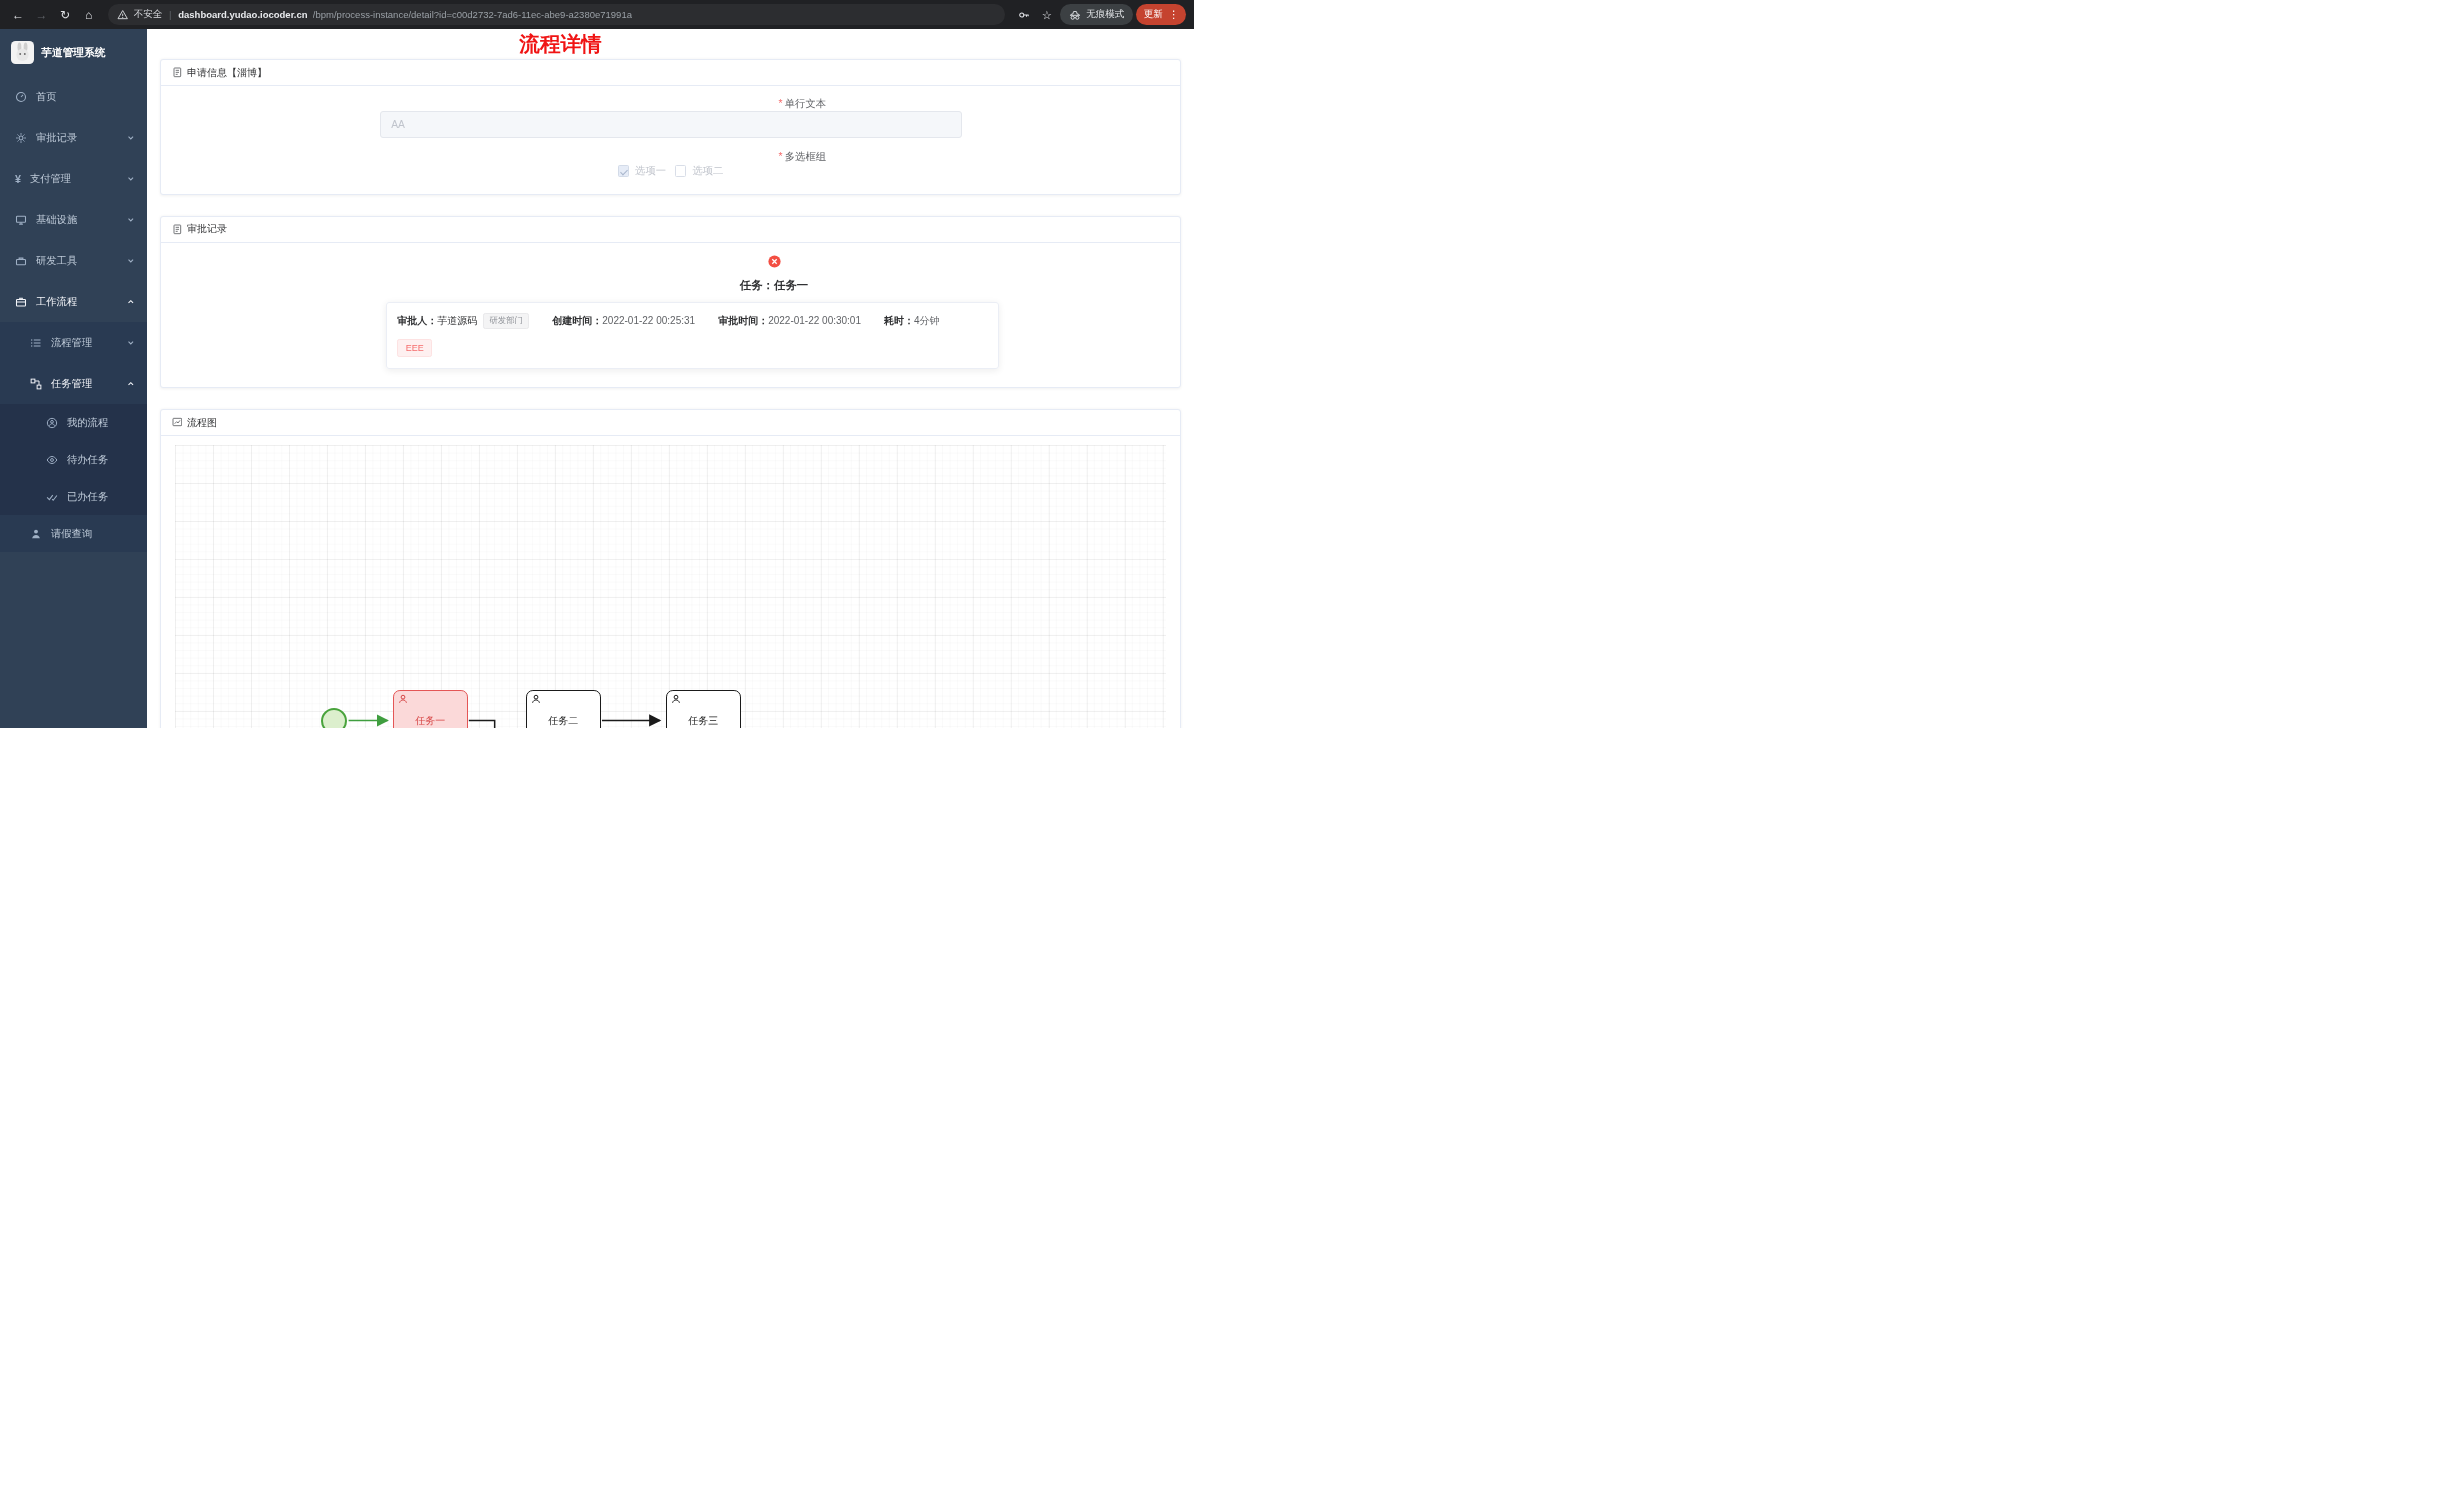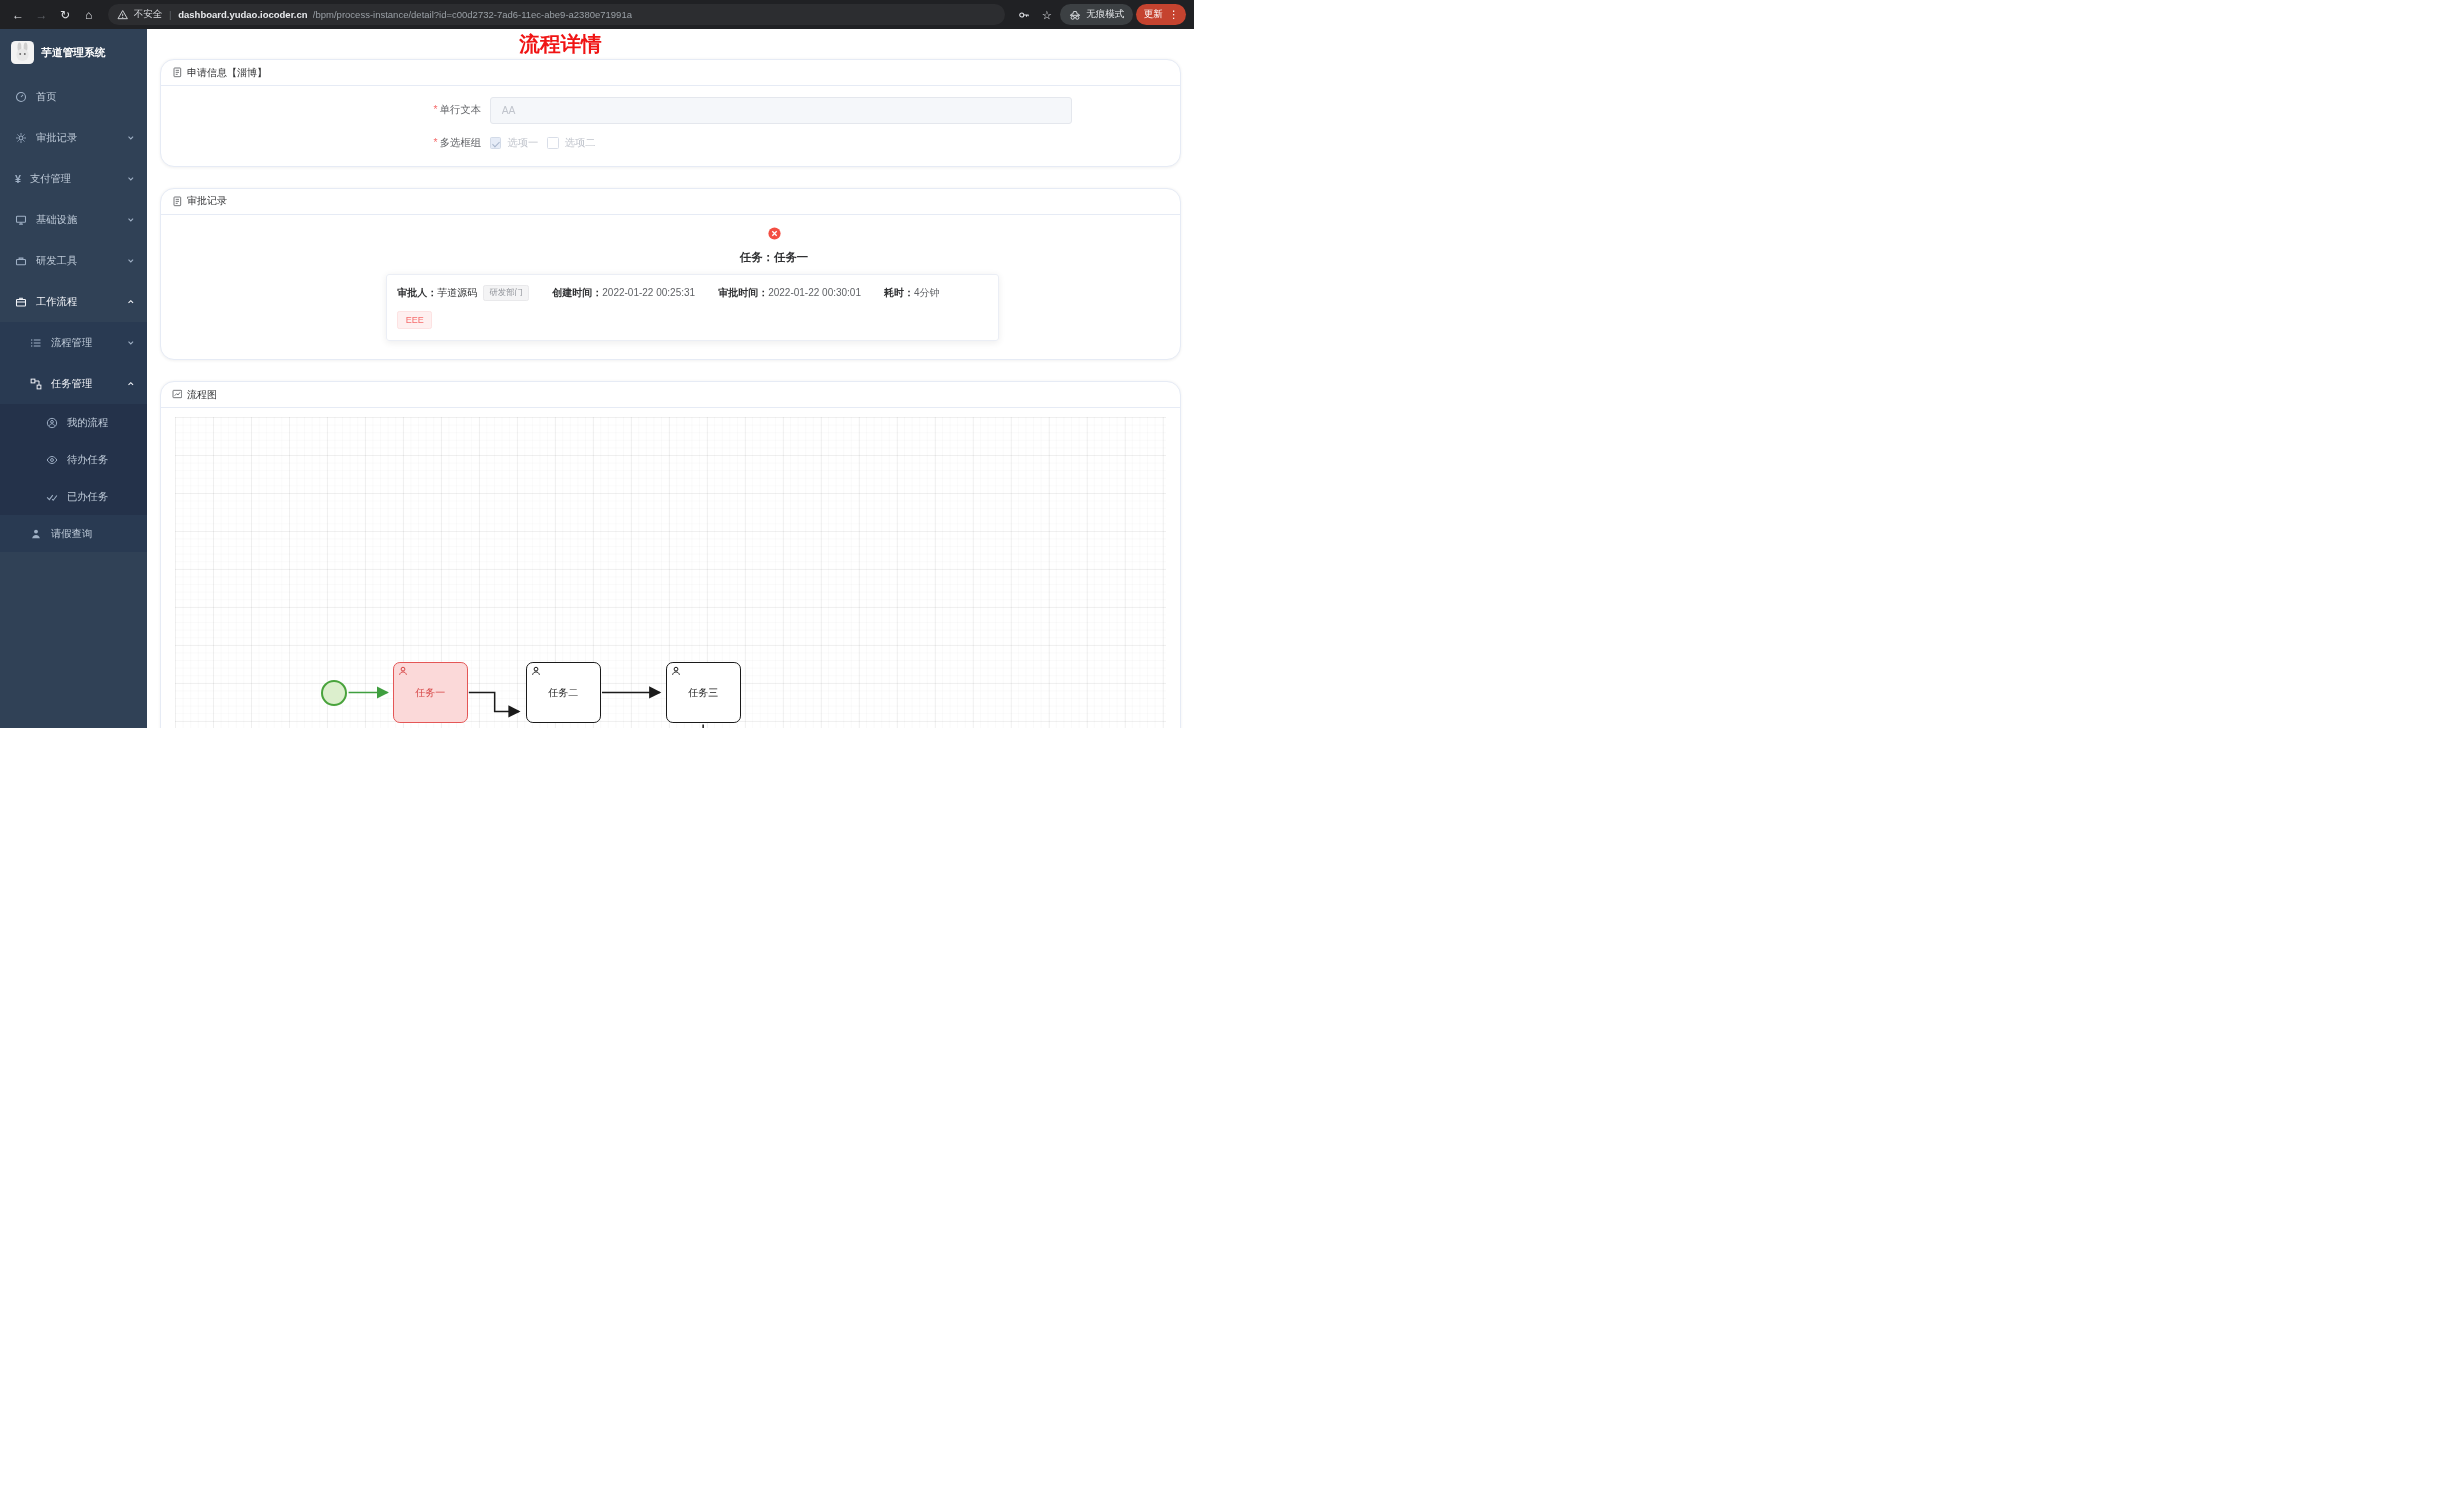--- a/index.html
+++ b/index.html
@@ -41,29 +41,29 @@
   .menu-item.active-trail, .menu-item.active-trail .mi, .menu-item.active-trail .chev { color:#f4f6fa; }
   .sub1 { padding-left:30px; background:#293a52; }
   .sub2 { height:37px; padding-left:46px; background:#24324a; }
   .chev.up svg { transform:rotate(180deg); }
 
   
   .main { flex:1; background:#fff; padding:1.5px 13px 0; overflow:hidden; position:relative; }
   .page-title { color:#f01414; font-size:20.6px; font-weight:bold; line-height:24px;
                 width:-moz-fit-content; width:fit-content; margin:1.5px auto 3px; position:relative; left:-110px; }
 
-  .card { border:0.8px solid #e6ebf5; border-radius:14px; background:#fff;
+  .card { border:0.8px solid #e6ebf5; border-radius:3px; background:#fff;
           box-shadow:0 0.8px 3px rgba(0,0,0,0.06); margin-bottom:21px; }
   .card-header { height:26px; display:flex; align-items:center; gap:4.6px; padding:0 10.7px;
                  border-bottom:0.8px solid #e6ebf5; font-size:10px; color:#303133; }
   .card-header .ch-icon { color:#606266; }
 
   
   .form-body { padding:10.7px 0 15px; }
-  .form-row { display:flex; align-items:center; margin-bottom:12px; }
+  .form-row { display:flex; align-items:center; margin-bottom:12px;flex-direction:column; }
   .form-row:last-child { margin-bottom:0; }
   .form-label { width:329px; text-align:right; padding-right:9px; font-size:10.3px; color:#606266; }
   .required-star { color:#f56c6c; margin-right:2.3px; }
   .el-input { width:582px; height:27px; background:#f5f7fa; border:0.8px solid #e4e7ed; border-radius:3px;
               color:#606266; font-size:10.3px; padding:0 10.7px; outline:none; }
   .el-input::placeholder { color:#c0c4cc; }
   .checkbox-group { display:flex; gap:9px; align-items:center; height:15px; }
   .checkbox { display:flex; gap:6px; align-items:center; font-size:10.3px; color:#c0c4cc; }
   .box { width:11.4px; height:11.4px; border:0.8px solid #d9dee8; border-radius:1.5px; background:#fff; position:relative; }
   .box.checked { background:#e6ecf7; border-color:#d3dbe8; }

